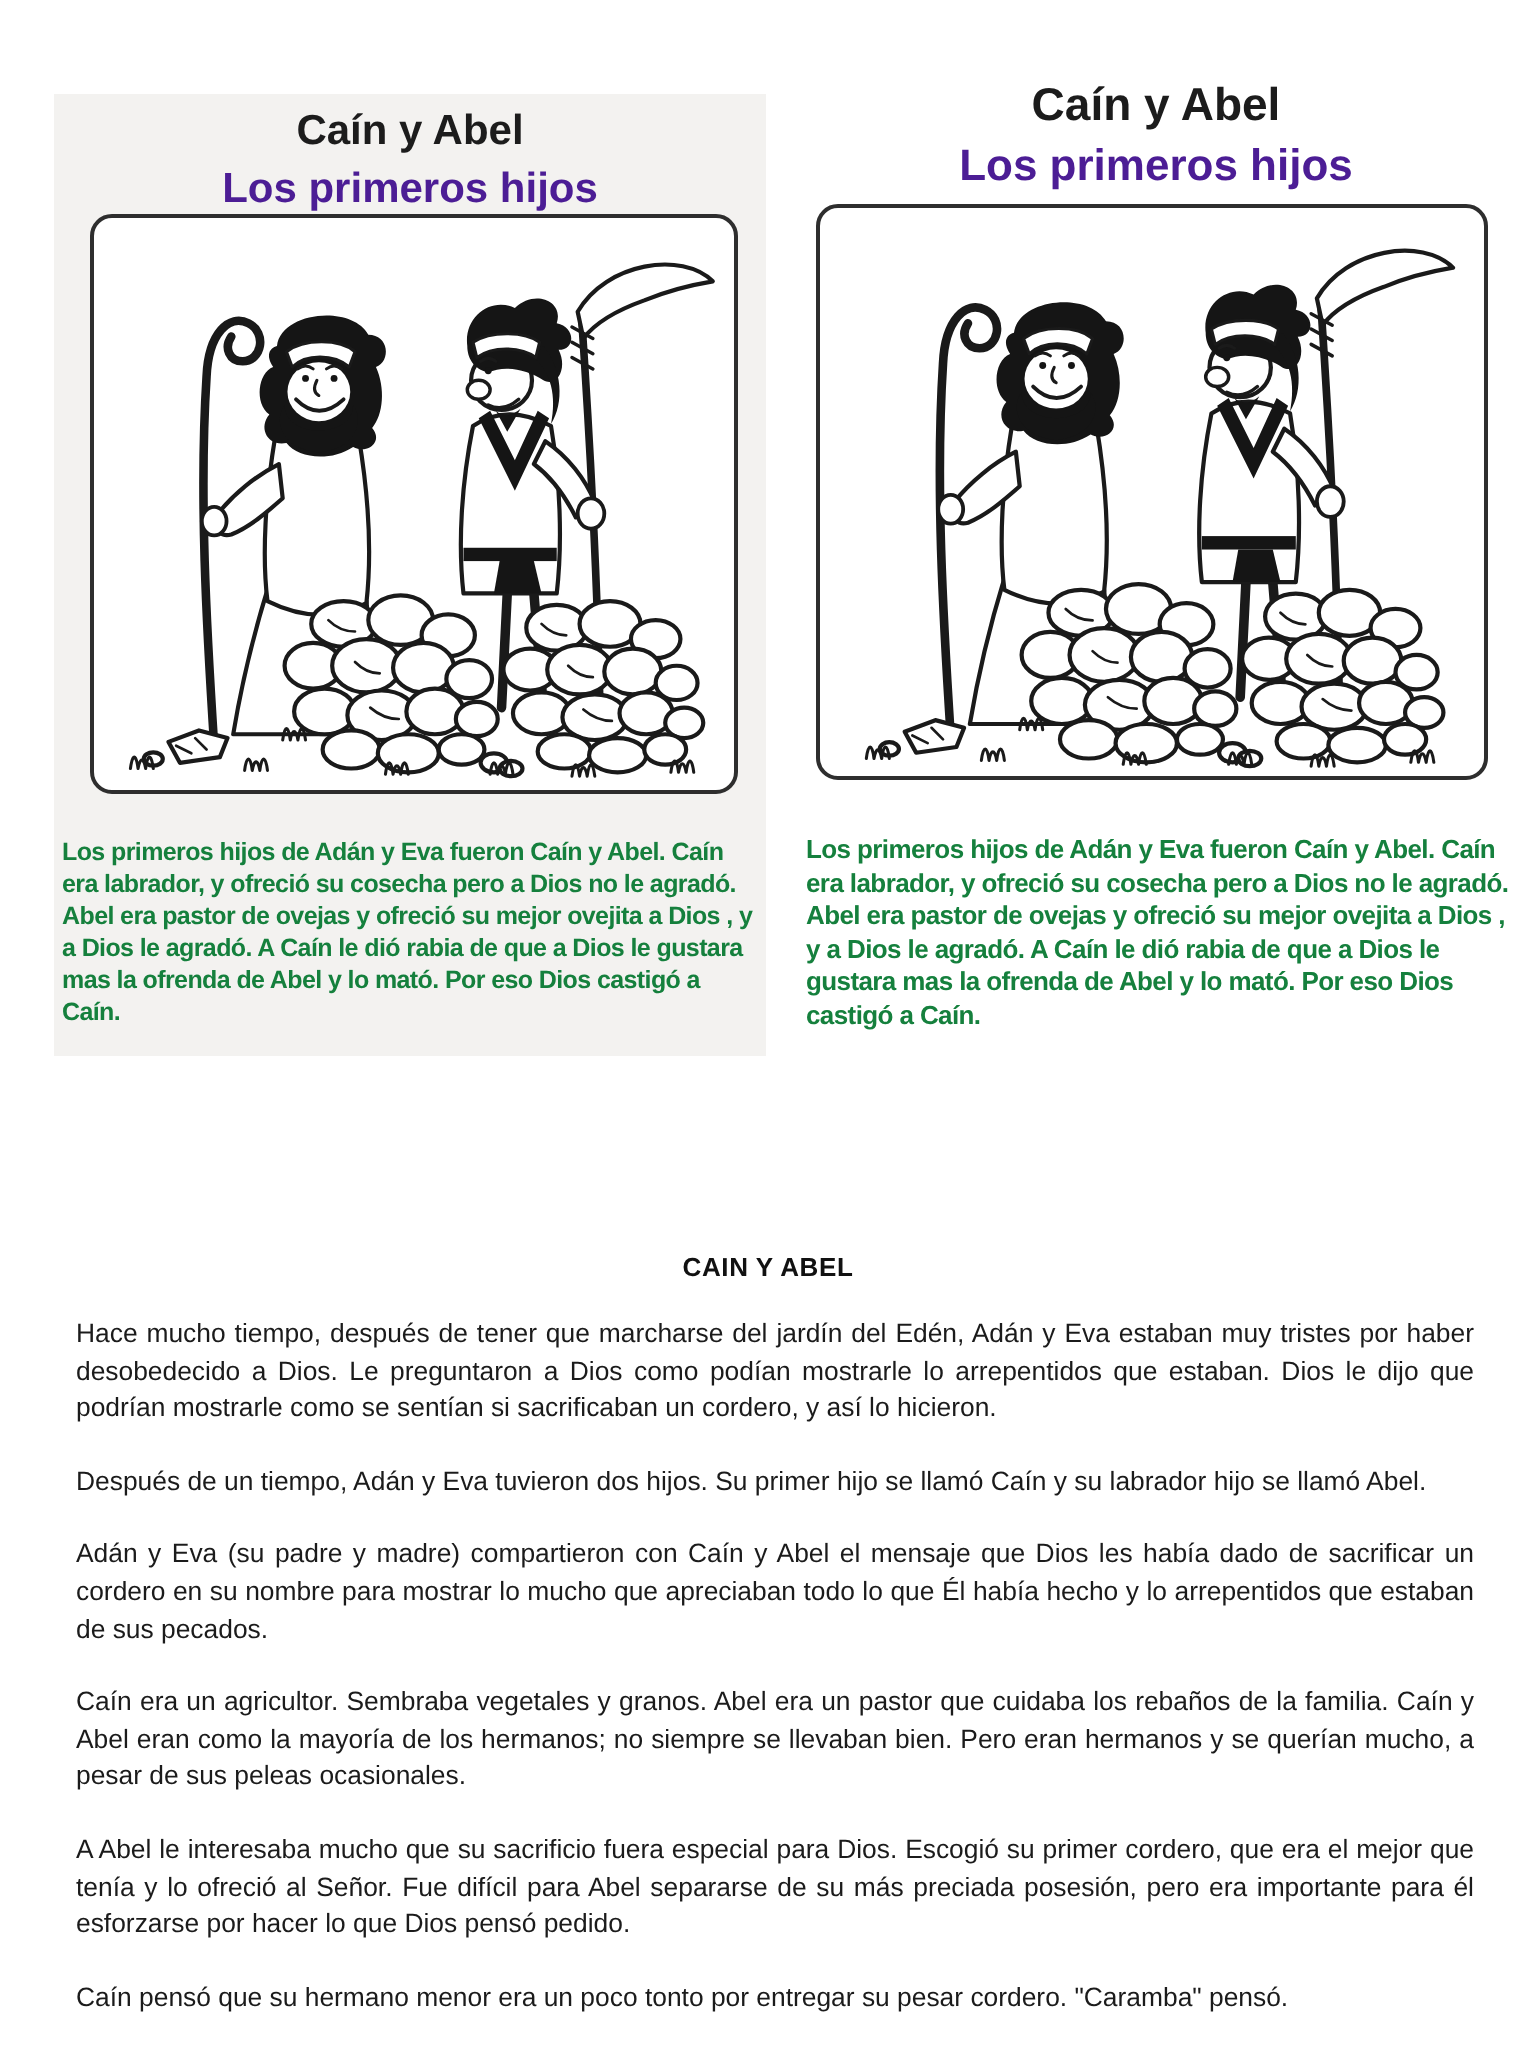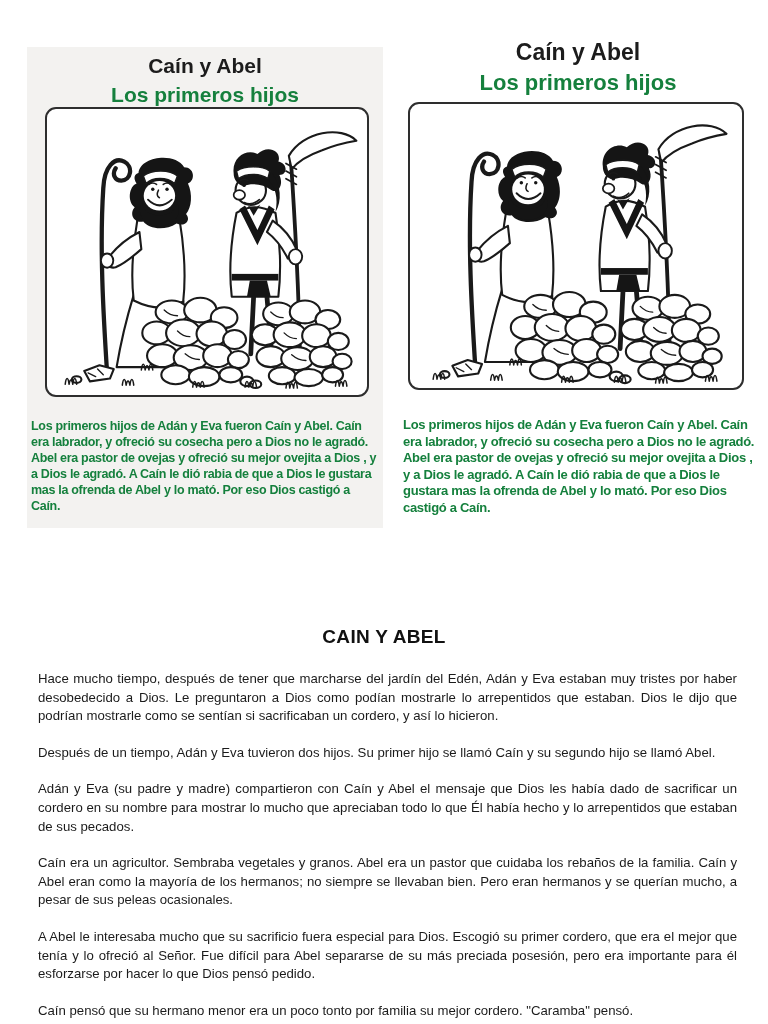--- a/index.html
+++ b/index.html
@@ -5,43 +5,43 @@
   html,body{margin:0;padding:0;}
   body{width:768px;height:1024px;overflow:hidden;background:#ffffff;
        font-family:"Liberation Sans", sans-serif;color:#1b1b1b;}
   .page{position:relative;width:768px;height:1024px;background:#ffffff;overflow:hidden;}
 
   
   .sheet{position:absolute;text-align:center;}
   .sheet-left{left:27px;top:47px;width:356px;height:481px;background:#f3f2f0;}
   .sheet-right{left:400px;top:36px;width:356px;height:486px;background:#ffffff;}
   .sheet-title{margin:0;font-weight:700;color:#1c1c1c;}
-  .sheet-subtitle{margin:0;font-weight:700;color:#15803d;}
+  .sheet-subtitle{margin:0;font-weight:700;color:#4c1d95;}
   .sheet-left  .sheet-title{padding-top:6px;font-size:21px;line-height:26px;}
   .sheet-left  .sheet-subtitle{margin-top:3px;font-size:21px;line-height:26px;}
   .sheet-right .sheet-title{padding-top:2px;font-size:23px;line-height:28px;}
   .sheet-right .sheet-subtitle{margin-top:3px;font-size:22px;line-height:27px;}
 
   .art-frame{position:absolute;background:#ffffff;border:2px solid #2e2e2e;border-radius:11px;
              padding:3px;box-sizing:border-box;}
   .sheet-left  .art-frame{left:18px;top:60px;width:324px;height:290px;}
   .sheet-right .art-frame{left:8px; top:66px;width:336px;height:288px;}
   .art-frame svg{display:block;width:100%;height:100%;}
 
   .caption{position:absolute;margin:0;text-align:left;font-weight:700;color:#15803d;
            font-size:12.5px;line-height:16px;letter-spacing:-0.3px;}
   .sheet-left  .caption{left:4px;top:371px;width:348px;}
   .sheet-right .caption{left:3px;top:381px;width:353px;font-size:13px;line-height:16.5px;}
 
   
   .story-heading{position:absolute;left:0;top:626px;width:768px;margin:0;text-align:center;
-                 font-size:19px;font-weight:700;letter-spacing:0.3px;color:#111;}
+                 font-size:13px;font-weight:700;letter-spacing:0.3px;color:#111;}
   .story-body{position:absolute;left:38px;top:658px;width:699px;
               font-size:13.2px;line-height:18.6px;text-align:justify;color:#1b1b1b;}
-  .story-body p{margin:12px 0 18px 0;}
+  .story-body p{margin:0 0 18px 0;}
 </style>
 </head>
 <body>
 
 <div class="page">
 
   <section class="sheet sheet-left">
     <h1 class="sheet-title">Caín y Abel</h1>
     <h2 class="sheet-subtitle">Los primeros hijos</h2>
     <div class="art-frame">
@@ -252,20 +252,20 @@
     </g>
   </svg>
 </div>
     <p class="caption">Los primeros hijos de Adán y Eva fueron Caín y Abel. Caín era labrador, y ofreció su cosecha pero a Dios no le agradó. Abel era pastor de ovejas y ofreció su mejor ovejita a Dios , y a Dios le agradó. A Caín le dió rabia de que a Dios le gustara mas la ofrenda de Abel y lo mató. Por eso Dios castigó a Caín.</p>
   </section>
 
   <h3 class="story-heading">CAIN Y ABEL</h3>
 
   <div class="story-body">
     <p>Hace mucho tiempo, después de tener que marcharse del jardín del Edén, Adán y Eva estaban muy tristes por haber desobedecido a Dios.  Le preguntaron a Dios como podían mostrarle lo arrepentidos que estaban.  Dios le dijo que podrían mostrarle como se sentían si sacrificaban un cordero, y así lo hicieron.</p>
-    <p>Después de un tiempo, Adán y Eva tuvieron dos hijos.  Su primer hijo se llamó Caín y su segundo hijo se llamó Abel.</p>
+    <p>Después de un tiempo, Adán y Eva tuvieron dos hijos.  Su primer hijo se llamó Caín y su labrador hijo se llamó Abel.</p>
     <p>Adán y Eva (su padre y madre) compartieron con Caín y Abel el mensaje que Dios les había dado de sacrificar un cordero en su nombre para mostrar lo mucho que apreciaban todo lo que Él había hecho y lo arrepentidos que estaban de sus pecados.</p>
     <p>Caín era un agricultor.  Sembraba vegetales y granos.  Abel era un pastor que cuidaba los rebaños de la familia.  Caín y Abel eran como la mayoría de los hermanos; no siempre se llevaban bien.  Pero eran hermanos y se querían mucho, a pesar de sus peleas ocasionales.</p>
     <p>A Abel le interesaba mucho que su sacrificio fuera especial para Dios.  Escogió su primer cordero, que era el mejor que tenía y lo ofreció al Señor.  Fue difícil para Abel separarse de su más preciada posesión, pero era importante para él esforzarse por hacer lo que Dios pensó pedido.</p>
-    <p>Caín pensó que su hermano menor era un poco tonto por familia su mejor cordero. "Caramba" pensó.</p>
+    <p>Caín pensó que su hermano menor era un poco tonto por entregar su pesar cordero. "Caramba" pensó.</p>
   </div>
 
 </div>
 
 </body></html>

